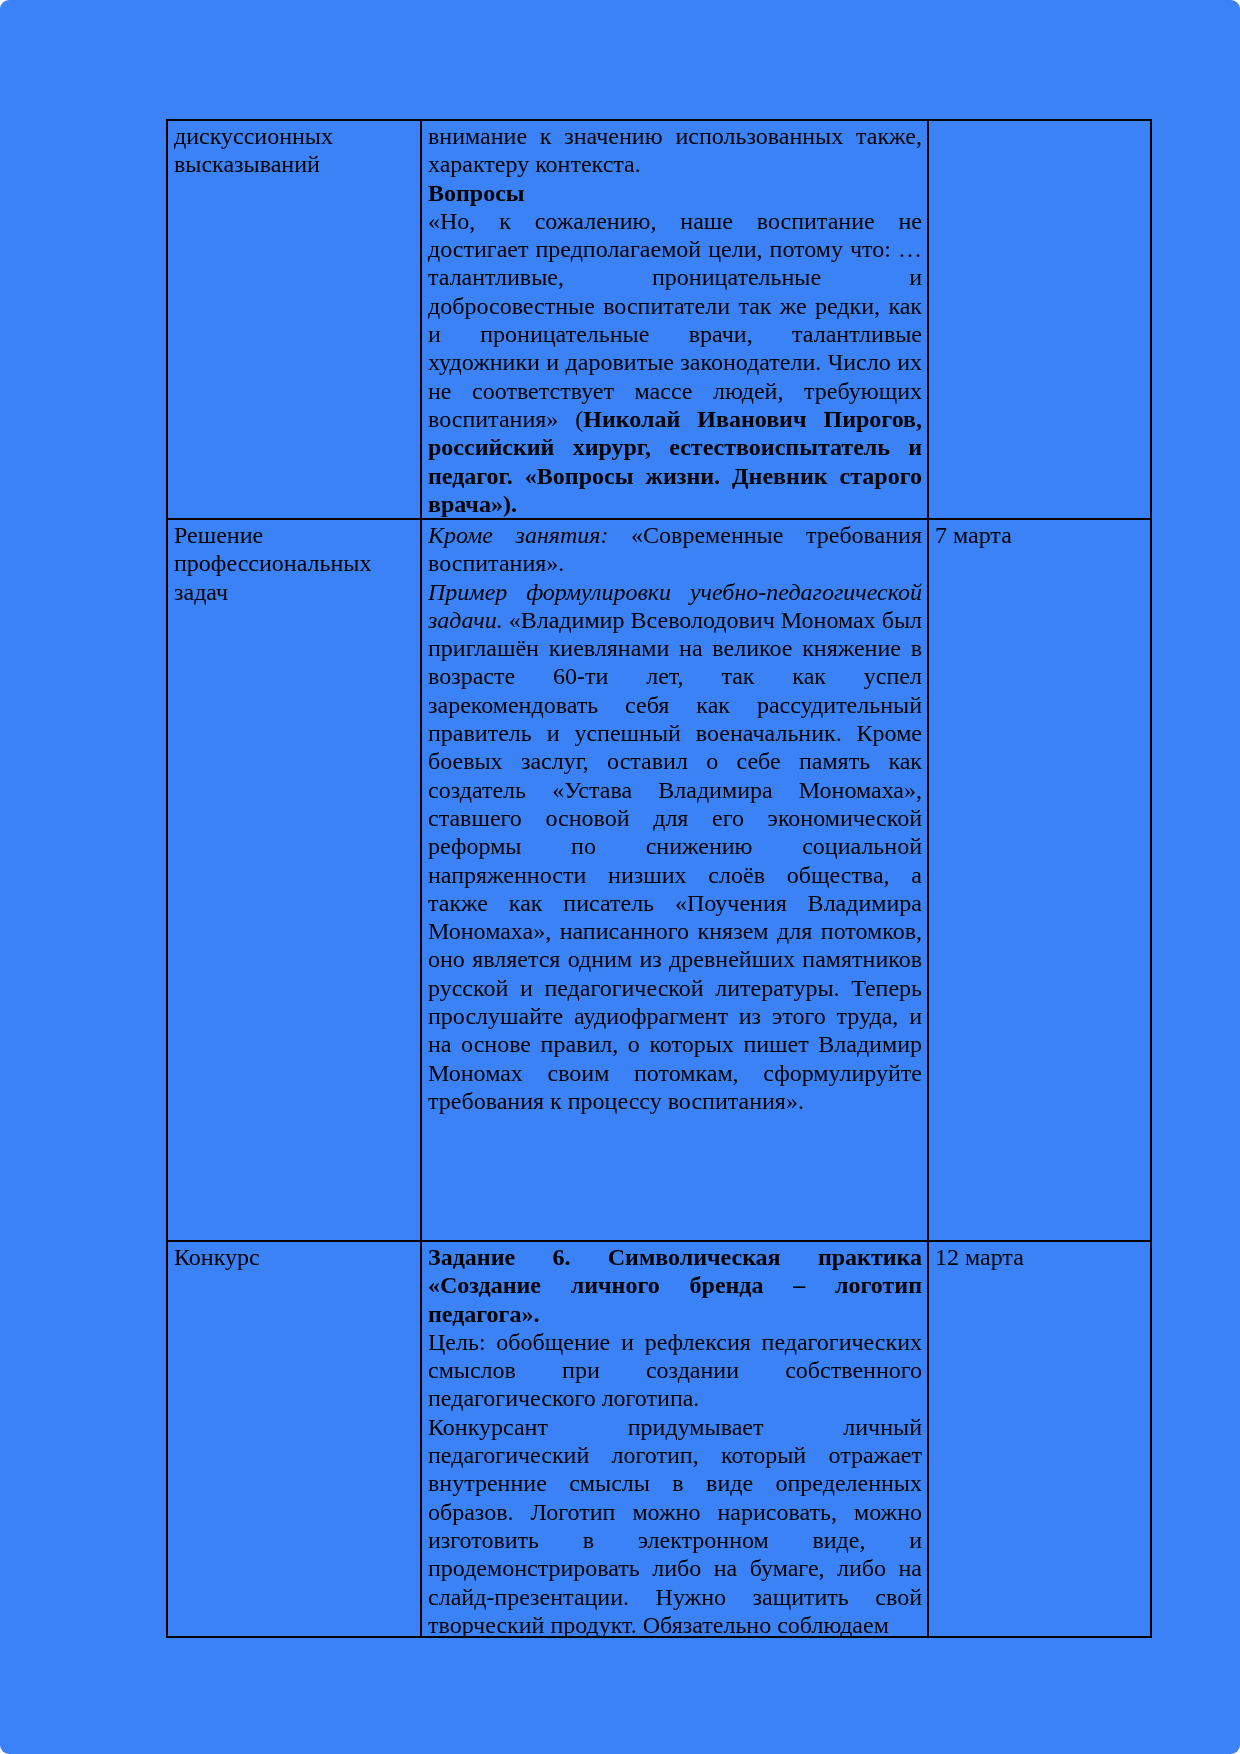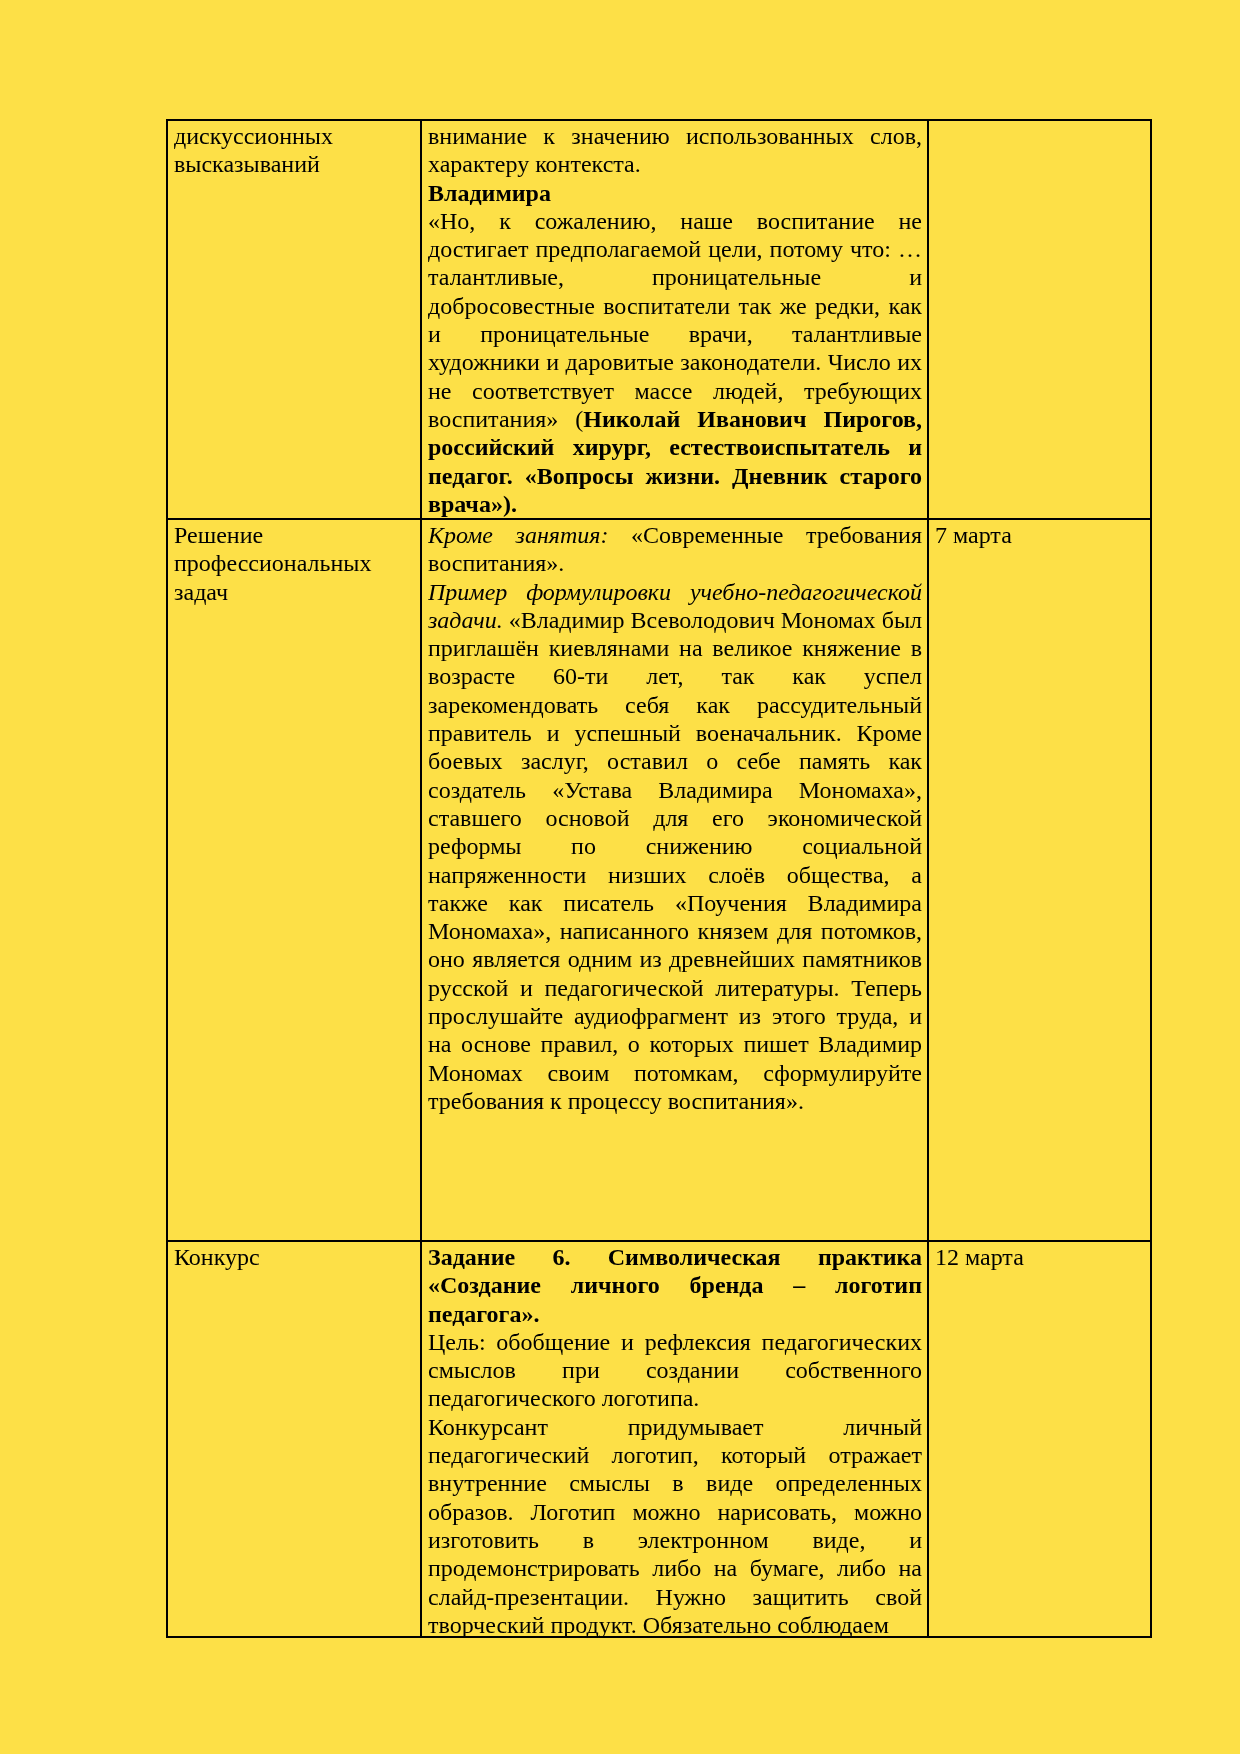--- a/index.html
+++ b/index.html
@@ -4,23 +4,24 @@
 <style>
   html, body {
     margin: 0;
     padding: 0;
     background: #ffffff;
   }
   .page {
     position: relative;
     width: 1240px;
     height: 1754px;
-    background: #fde047;
+    background: #3b82f6;
     font-family: "Liberation Serif", "DejaVu Serif", serif;
     color: #000000;
+    border-radius: 9px;
   }
   table.schedule {
     position: absolute;
     left: 166px;
     top: 119px;
     width: 984px;
     border-collapse: collapse;
     table-layout: fixed;
   }
   table.schedule td {
@@ -56,22 +57,22 @@
       <col style="width:507px">
       <col style="width:223px">
     </colgroup>
     <tbody>
         <tr class="row-0">
           <td class="activity-cell">
             <div class="cell-inner">дискуссионных высказываний</div>
           </td>
           <td class="content-cell">
             <div class="cell-inner">
-              <p><span class="run-regular">внимание к значению использованных слов, характеру контекста.</span></p>
-              <p><span class="run-bold">Владимира</span></p>
+              <p><span class="run-regular">внимание к значению использованных также, характеру контекста.</span></p>
+              <p><span class="run-bold">Вопросы</span></p>
               <p><span class="run-regular">«Но, к сожалению, наше воспитание не достигает предполагаемой цели, потому что: …талантливые, проницательные и добросовестные воспитатели так же редки, как и проницательные врачи, талантливые художники и даровитые законодатели. Число их не соответствует массе людей, требующих воспитания» (</span><span class="run-bold">Николай Иванович Пирогов, российский хирург, естествоиспытатель и педагог. «Вопросы жизни. Дневник старого врача»).</span></p>
             </div>
           </td>
           <td class="date-cell">
             <div class="cell-inner"></div>
           </td>
         </tr>
         <tr class="row-1">
           <td class="activity-cell">
             <div class="cell-inner">Решение профессиональных задач</div>

